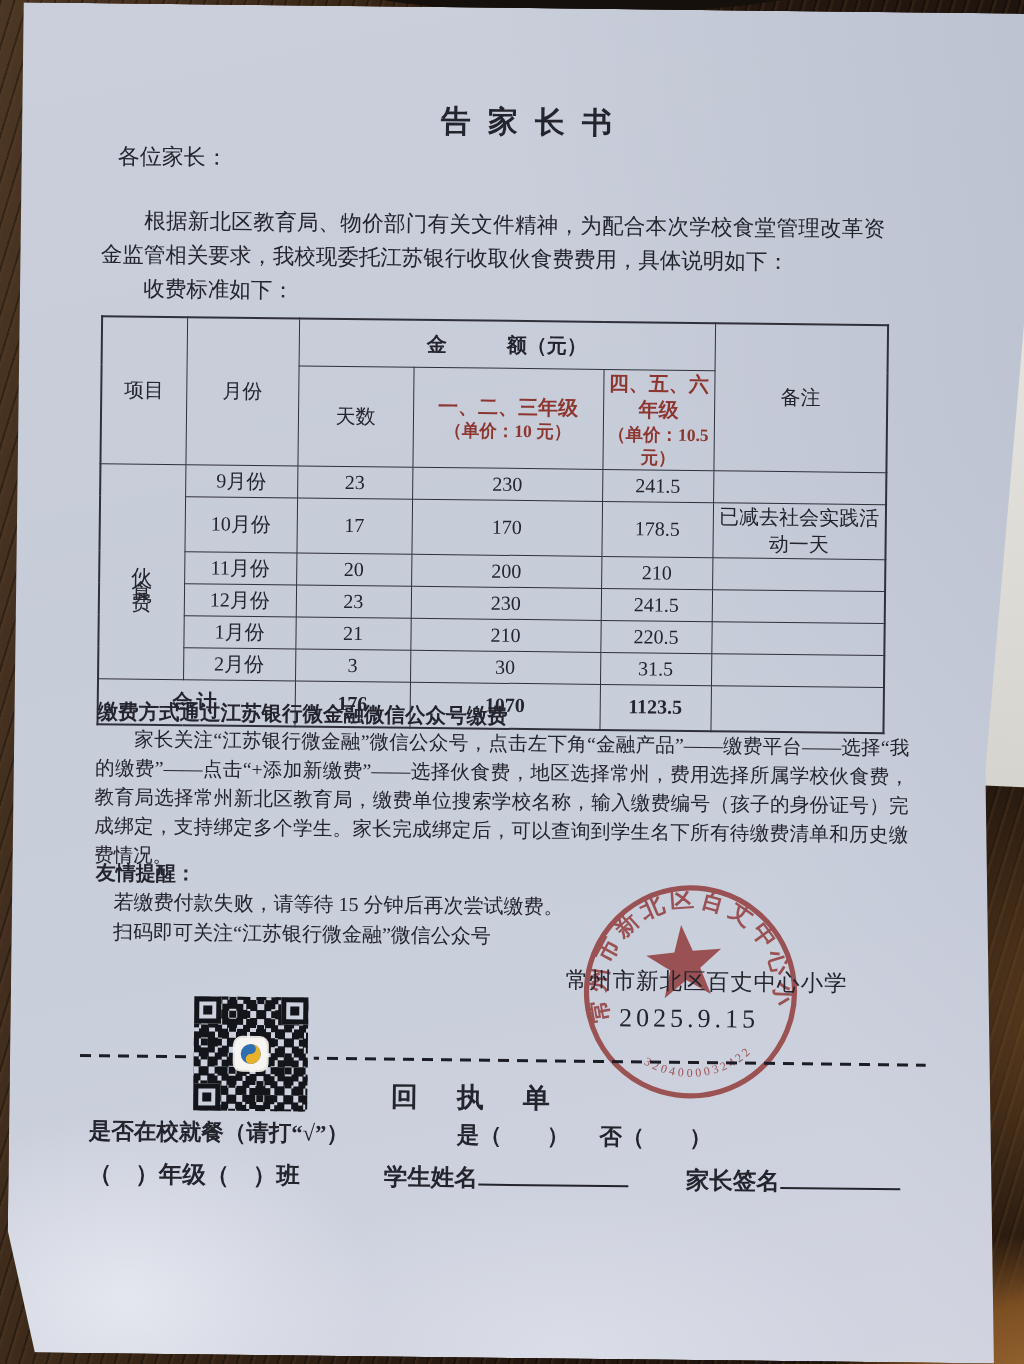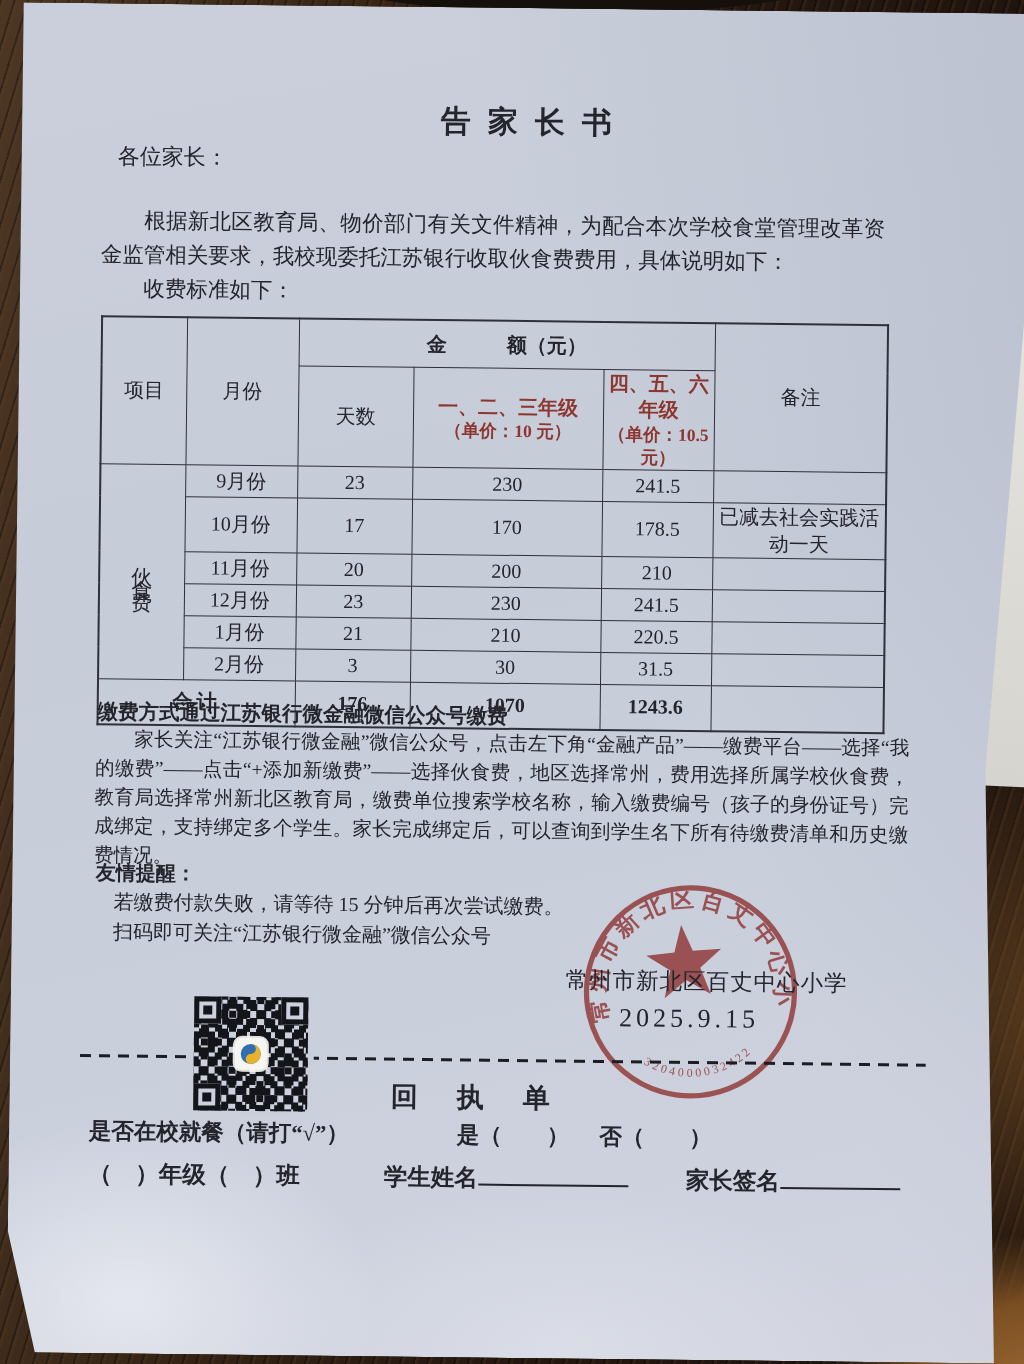--- a/index.html
+++ b/index.html
@@ -171,21 +171,21 @@
       <td>2月份</td>
       <td>3</td>
       <td>30</td>
       <td>31.5</td>
       <td class="remarkcell"></td>
     </tr>
     <tr class="totalrow">
       <td colspan="2" class="total-label">合计</td>
       <td class="total-num">176</td>
       <td class="total-num">1070</td>
-      <td class="total-num">1243.6</td>
+      <td class="total-num">1123.5</td>
       <td></td>
     </tr>
   </tbody>
     </table>
 
   <div class="abs pay-head">缴费方式通过江苏银行微金融微信公众号缴费</div>
   <div class="abs pay-para">家长关注“江苏银行微金融”微信公众号，点击左下角“金融产品”——缴费平台——选择“我的缴费”——点击“+添加新缴费”——选择伙食费，地区选择常州，费用选择所属学校伙食费，教育局选择常州新北区教育局，缴费单位搜索学校名称，输入缴费编号（孩子的身份证号）完成绑定，支持绑定多个学生。家长完成绑定后，可以查询到学生名下所有待缴费清单和历史缴费情况。</div>
 
   <div class="abs notice-head">友情提醒：</div>
   <div class="abs notice1">若缴费付款失败，请等待 15 分钟后再次尝试缴费。</div>

